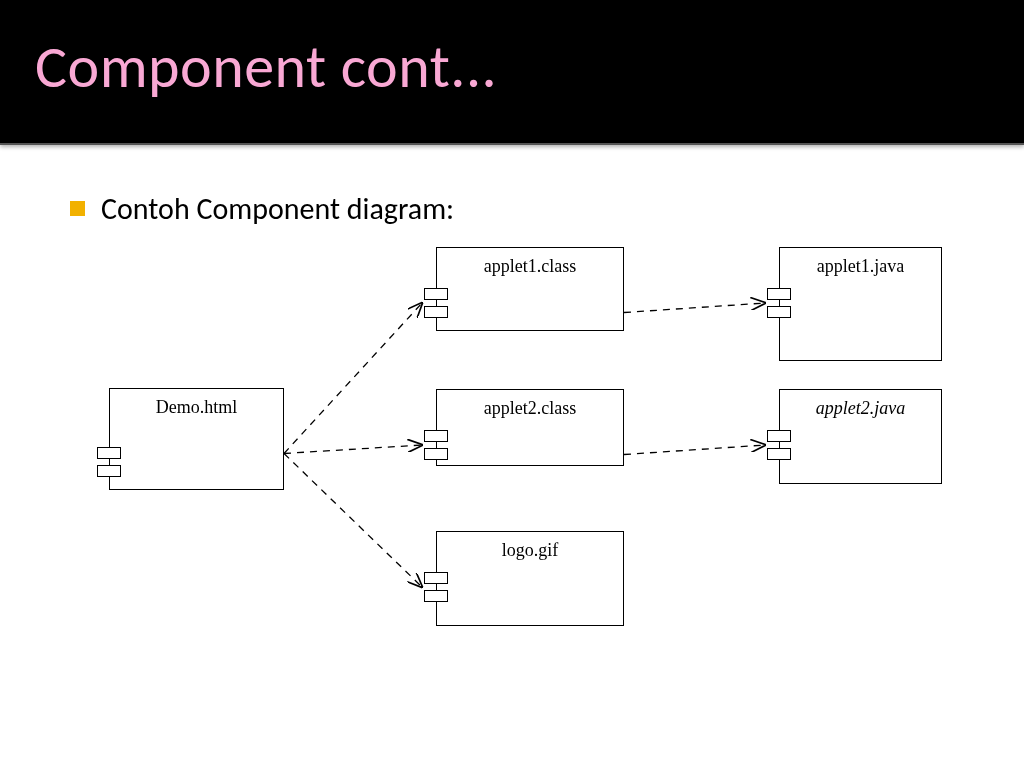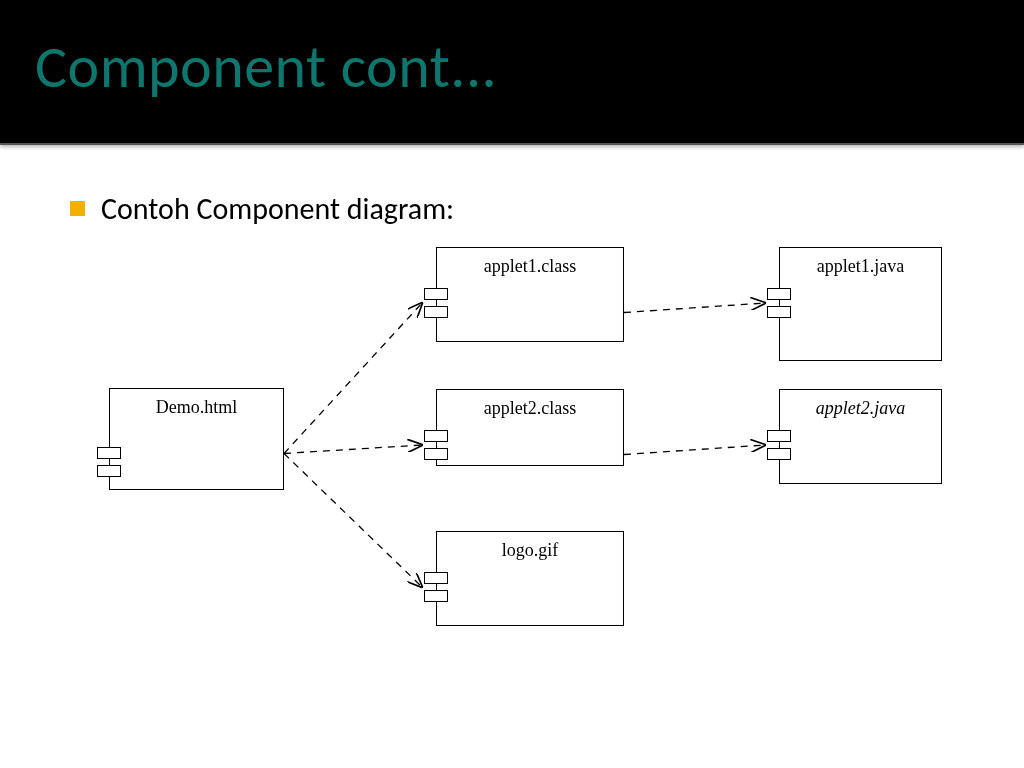--- a/index.html
+++ b/index.html
@@ -13,21 +13,21 @@
     overflow: hidden;
   }
   .header {
     background: #000;
     height: 145px;
     position: relative;
     border-bottom: 2px solid #555;
     box-shadow: 0 2px 4px rgba(0,0,0,0.3);
   }
   .title {
-    color: #0f766e;
+    color: #f9a8d4;
     font-size: 60px;
     font-weight: 400;
     padding: 30px 0 0 35px;
     letter-spacing: 0.5px;
     text-shadow: 2px 2px 3px rgba(0,0,0,0.5);
   }
   .content {
     padding: 45px 55px 0 70px;
     position: relative;
   }
@@ -90,21 +90,21 @@
     <line x1="284" y1="453.5" x2="422" y2="587" stroke="#000" stroke-width="1.3" stroke-dasharray="7,6" marker-end="url(#arrowhead)"></line>
     <line x1="624" y1="312.5" x2="765" y2="303" stroke="#000" stroke-width="1.3" stroke-dasharray="7,6" marker-end="url(#arrowhead)"></line>
     <line x1="624" y1="454.5" x2="765" y2="445" stroke="#000" stroke-width="1.3" stroke-dasharray="7,6" marker-end="url(#arrowhead)"></line>
   </svg>
 
 <div id="components-layer">
     <div class="component" style="left: 109px; top: 388px; width: 175px; height: 102px;">Demo.html<div class="lugs" style="top: 58px;">
         <div class="lug"></div>
         <div class="lug"></div>
       </div></div>
-    <div class="component" style="left: 436px; top: 247px; width: 188px; height: 95px;">applet1.class<div class="lugs" style="top: 40px;">
+    <div class="component" style="left: 436px; top: 247px; width: 188px; height: 84px;">applet1.class<div class="lugs" style="top: 40px;">
         <div class="lug"></div>
         <div class="lug"></div>
       </div></div>
     <div class="component" style="left: 779px; top: 247px; width: 163px; height: 114px;">applet1.java<div class="lugs" style="top: 40px;">
         <div class="lug"></div>
         <div class="lug"></div>
       </div></div>
     <div class="component" style="left: 436px; top: 389px; width: 188px; height: 77px;">applet2.class<div class="lugs" style="top: 40px;">
         <div class="lug"></div>
         <div class="lug"></div>

